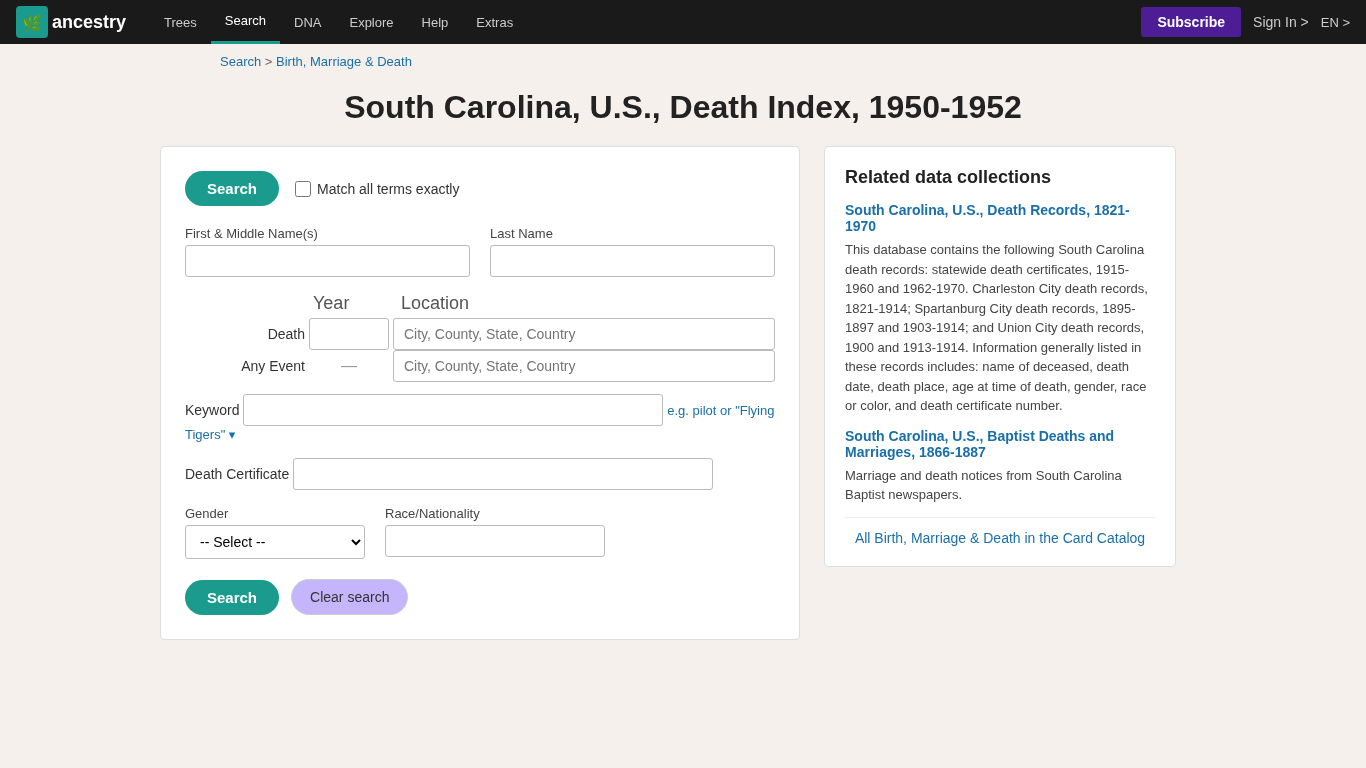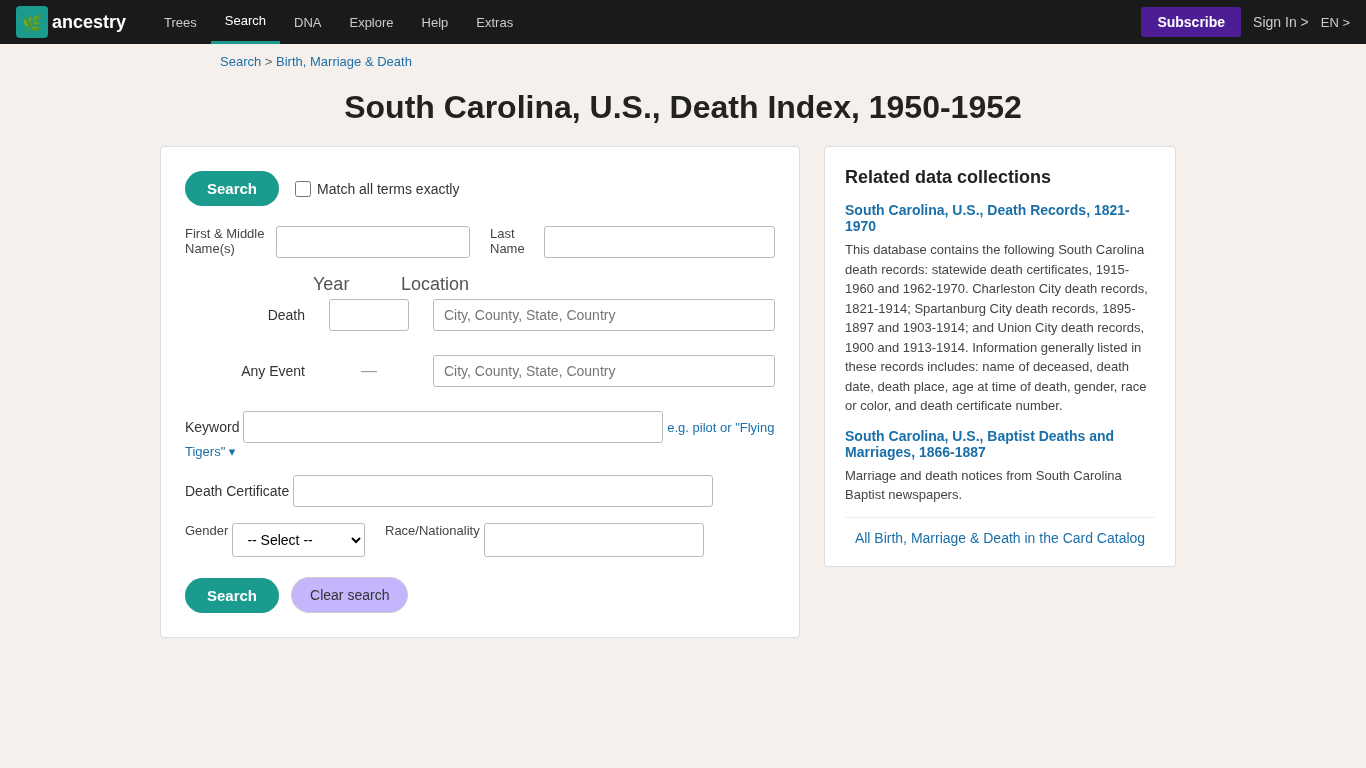--- a/index.html
+++ b/index.html
@@ -31,26 +31,26 @@
 
     
     .search-form-container { background: #fff; border: 1px solid #ddd; border-radius: 4px; padding: 24px; flex: 1; max-width: 640px; }
 
     .search-top-bar { display: flex; align-items: center; gap: 16px; margin-bottom: 20px; }
     .search-btn-primary { background: #1a9b8e; color: #fff; border: none; padding: 9px 22px; border-radius: 20px; font-size: 15px; cursor: pointer; font-weight: bold; }
     .match-label { display: flex; align-items: center; gap: 6px; font-size: 14px; color: #333; cursor: pointer; }
     .match-checkbox { width: 16px; height: 16px; cursor: pointer; }
 
     .form-row { display: flex; gap: 20px; margin-bottom: 16px; }
-    .form-group { display: flex; flex-direction: row; gap: 4px; }
+    .form-group { display: flex; flex-direction: column; gap: 4px; }
     .form-group.full { flex: 1; }
     .form-group label { font-size: 13px; color: #444; font-weight: normal; }
     .form-input { border: 1px solid #bbb; border-radius: 3px; padding: 7px 10px; font-size: 14px; width: 100%; outline: none; }
 
-    .event-row { display: grid; grid-template-columns: 120px 80px 1fr; gap: 24px; align-items: center; margin-bottom: 24px; }
+    .event-row { display: grid; grid-template-columns: 120px 80px 1fr; gap: 4px; align-items: center; margin-bottom: 0; }
     .event-label { text-align: right; font-size: 14px; color: #333; }
     .year-input { border: 1px solid #bbb; border-radius: 3px; padding: 7px 8px; font-size: 14px; width: 100%; }
     .location-input { border: 1px solid #bbb; border-radius: 3px; padding: 7px 10px; font-size: 14px; width: 100%; color: #999; }
     .event-dash { text-align: center; color: #999; font-size: 16px; }
     .year-loc-header { display: grid; grid-template-columns: 120px 80px 1fr; gap: 8px; margin-bottom: 4px; }
     .col-header { font-size: 18px; color: #555; font-weight: normal; }
 
     .keyword-hint { color: #1a6fa8; font-size: 13px; margin-top: 4px; cursor: pointer; text-decoration: none; }
 
     .form-section { margin-bottom: 16px; }

